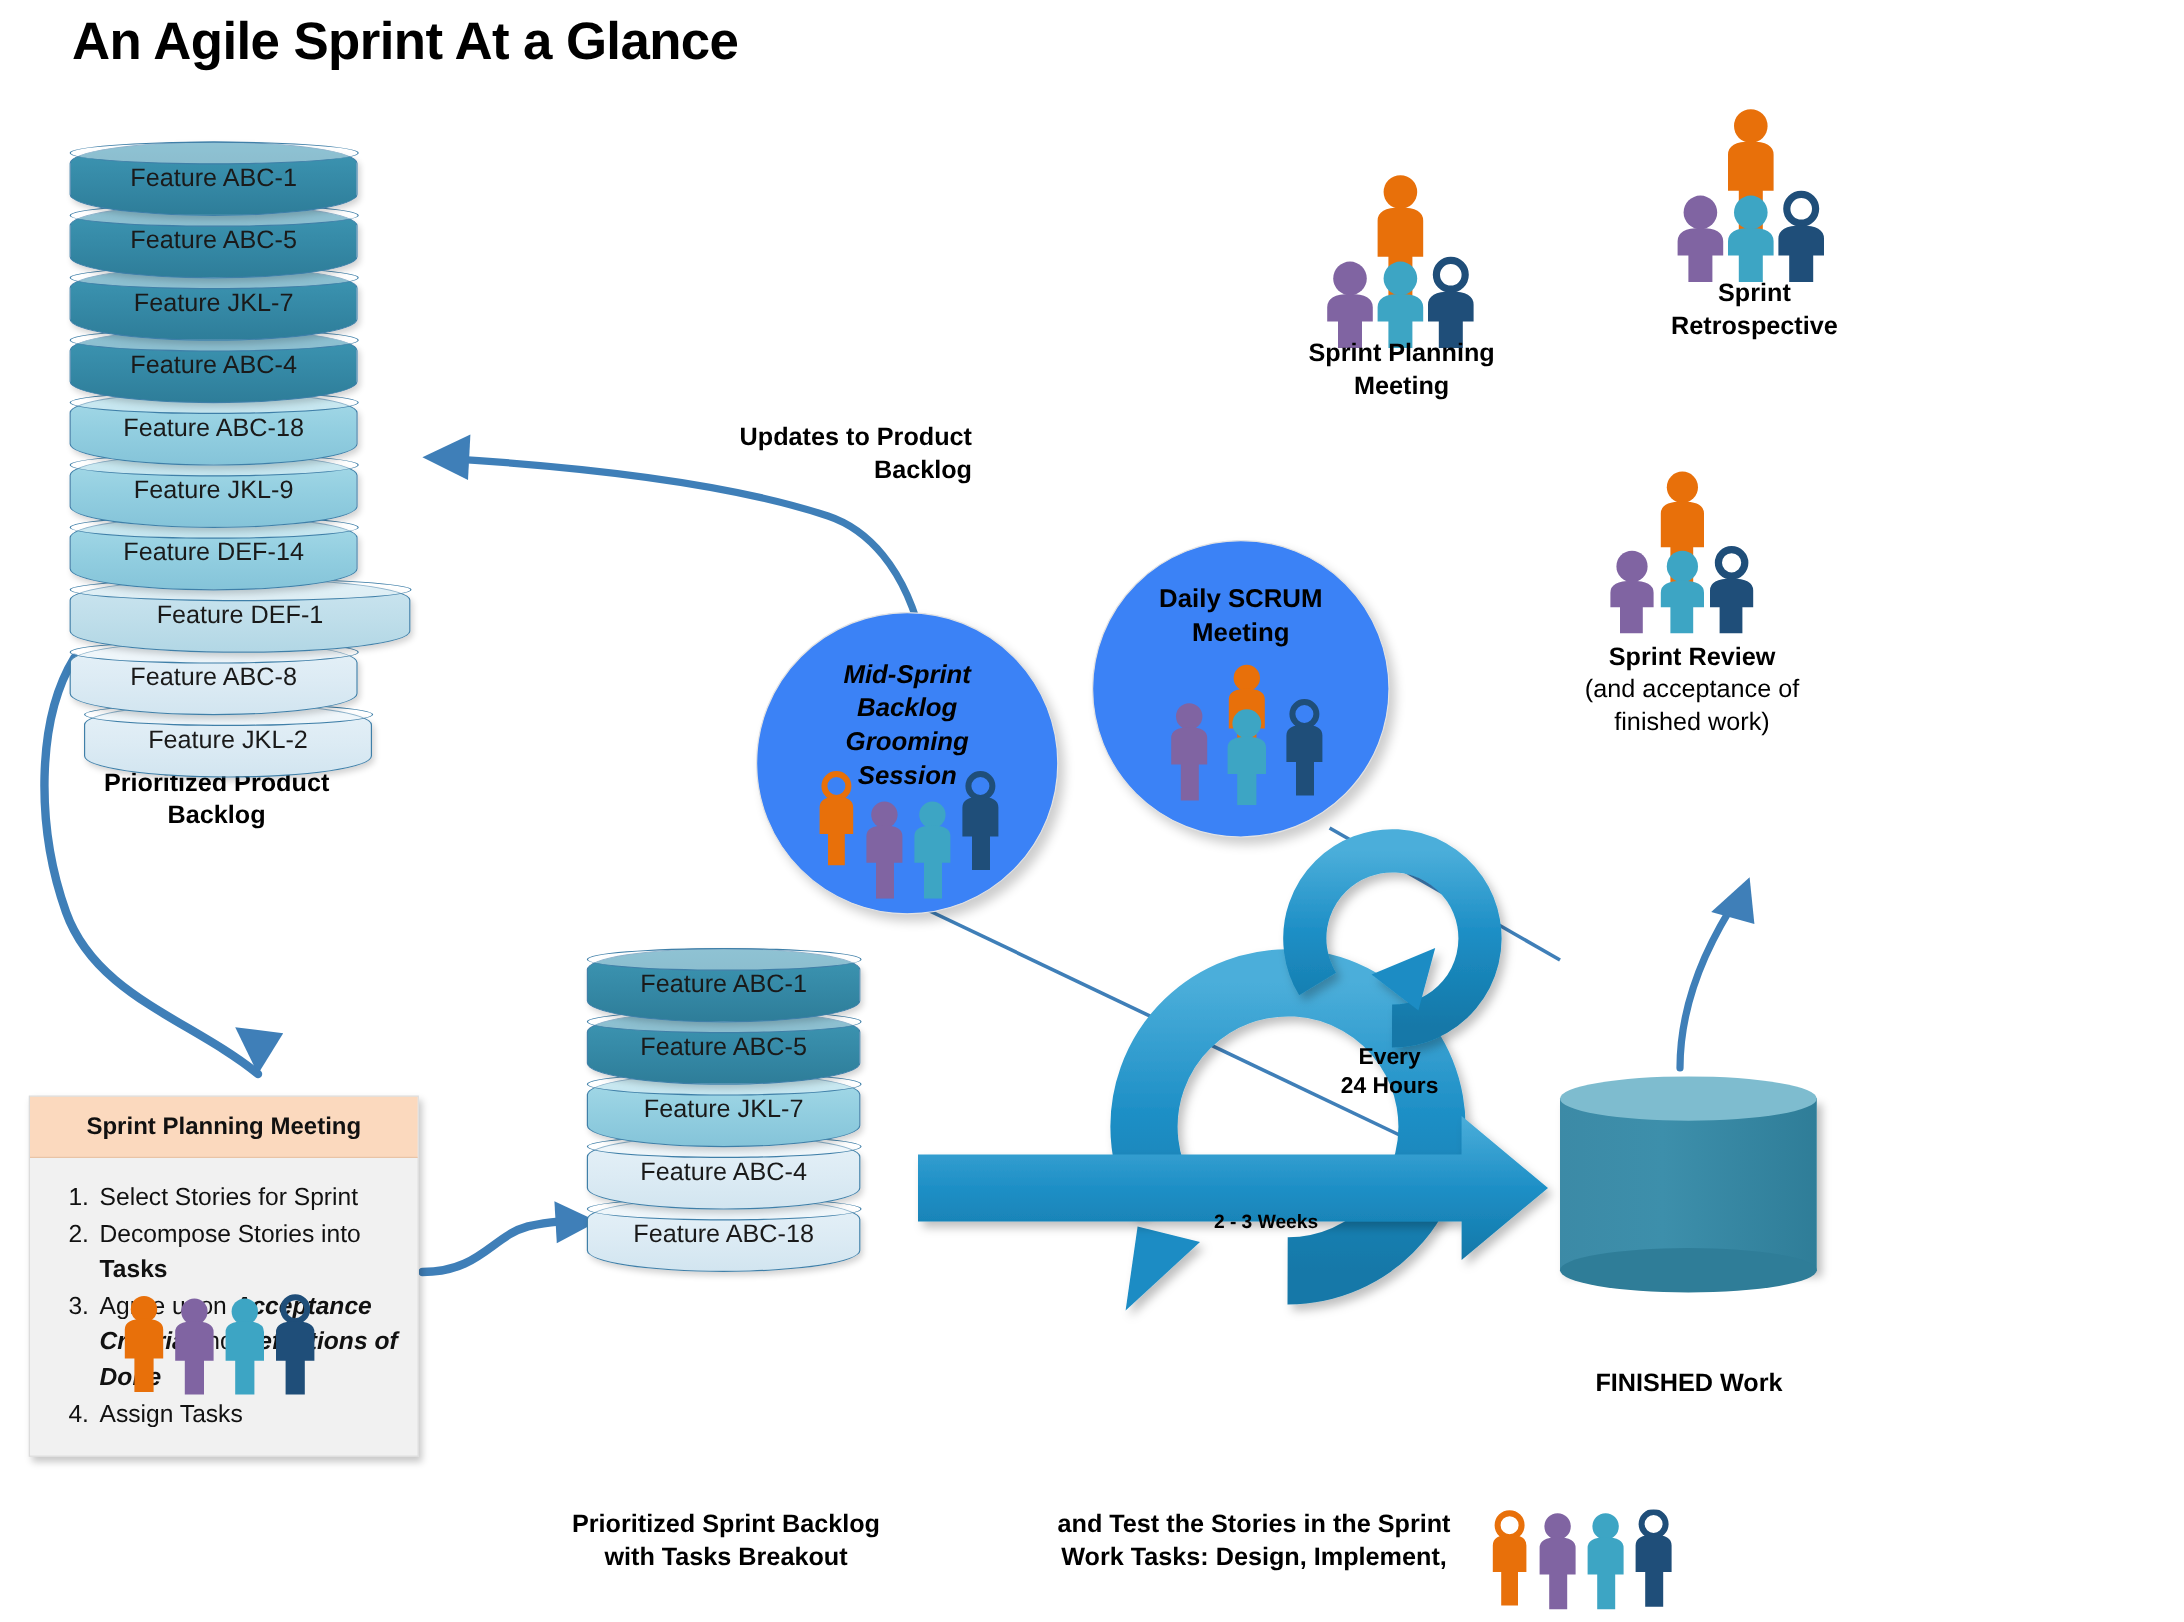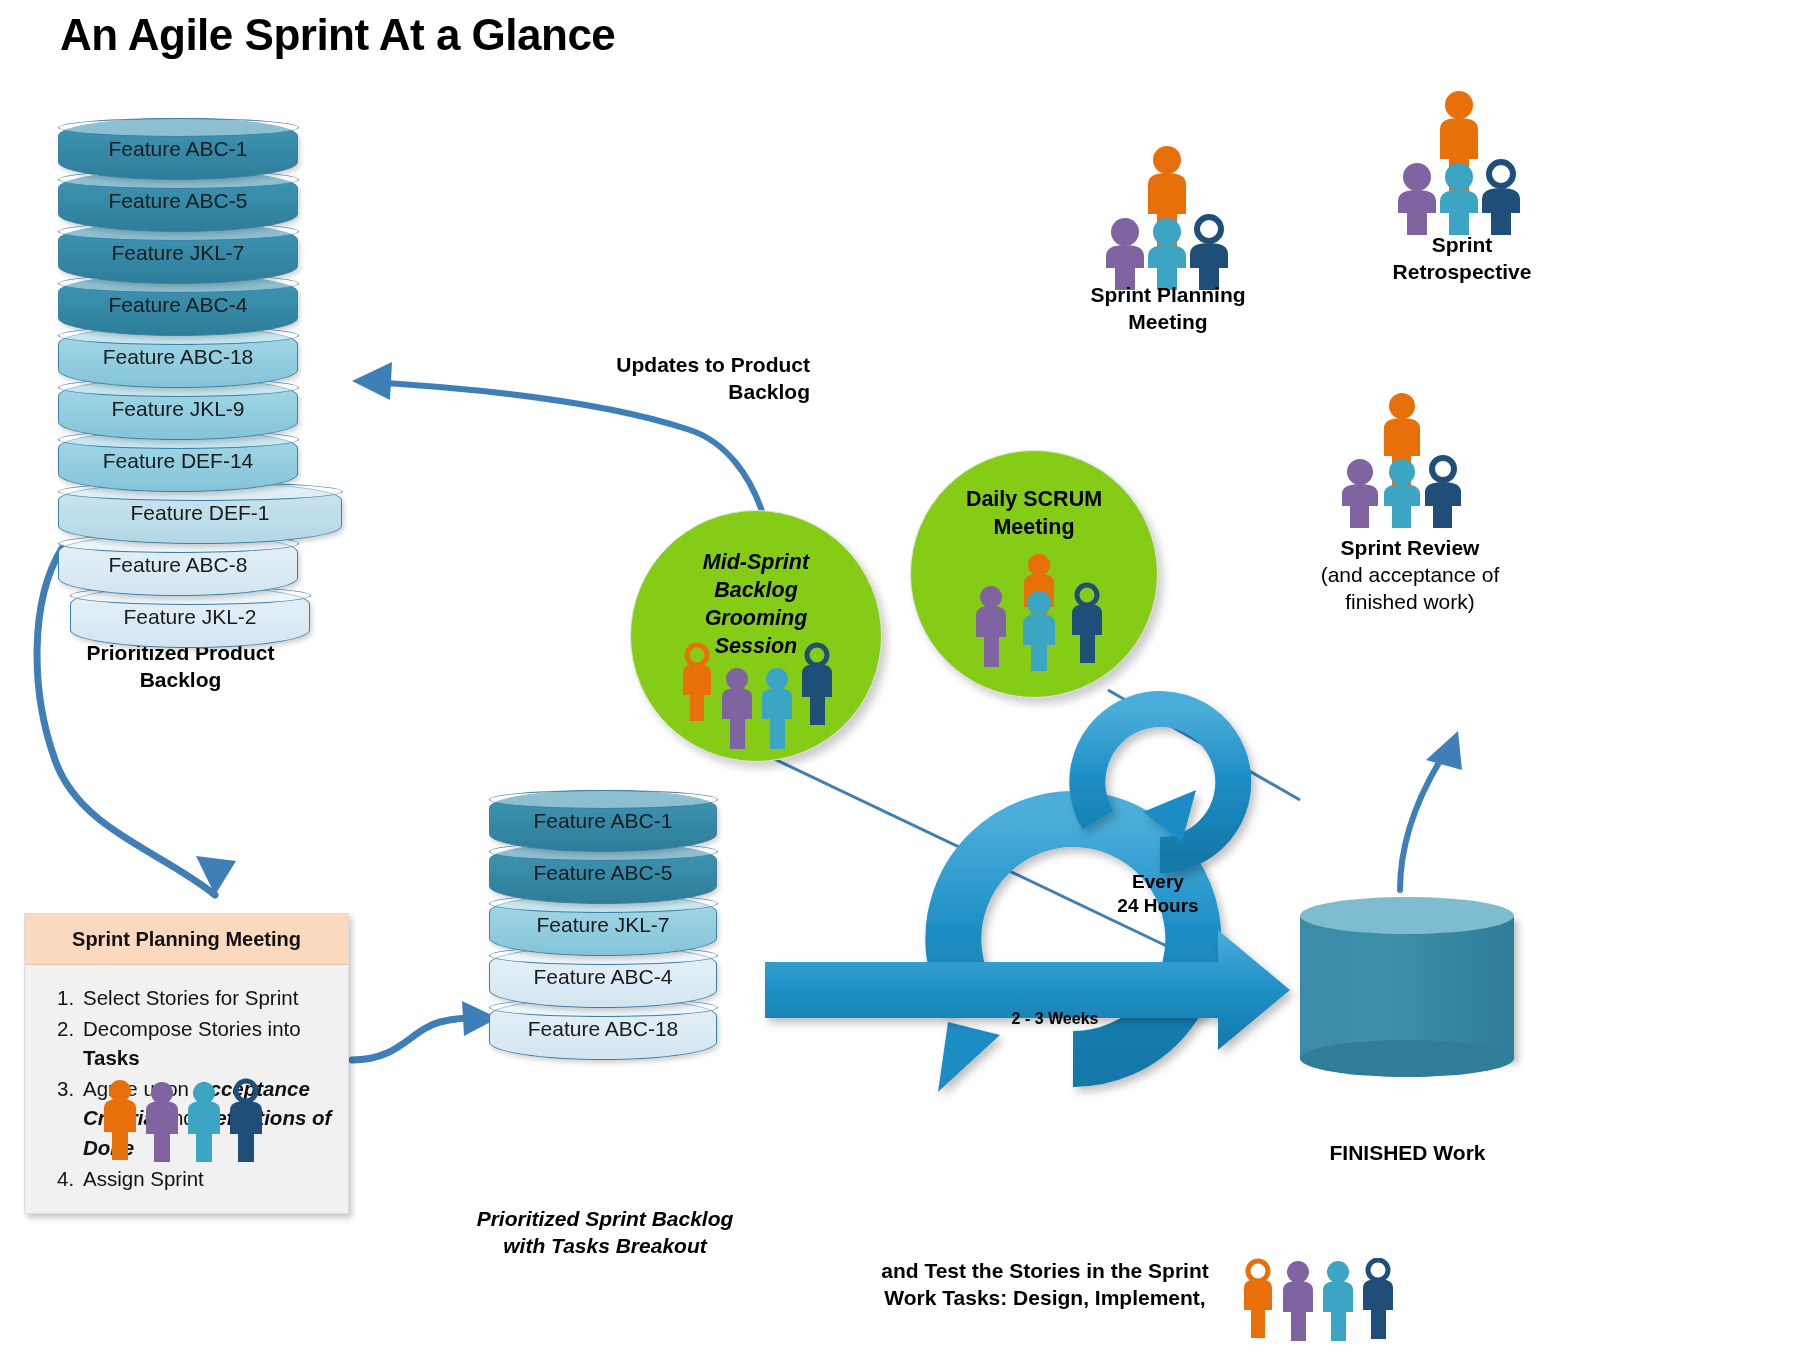--- a/index.html
+++ b/index.html
@@ -82,21 +82,21 @@
     position: absolute;
     font-weight: bold; font-size: 21px; color: #000;
     text-align: center; line-height: 1.28;
   }
   .caption.reg { font-weight: normal; }
 
   
   .bubble {
     position: absolute;
     border-radius: 50%;
-    background: #84cc16;
+    background: #3b82f6;
     border: 1px solid #e3e3e3;
     box-shadow: 5px 6px 9px rgba(0,0,0,0.20);
   }
   .bubble .btxt {
     position: absolute; left: 0; right: 0;
     text-align: center;
     font-weight: bold; font-size: 21.5px; color: #000;
     line-height: 1.30;
   }
 
@@ -243,21 +243,21 @@
     <div>Prioritized Product</div>
     <div>Backlog</div>
   </div>
 
   <div id="planning-box">
     <div class="hdr">Sprint Planning Meeting</div>
     <ol id="planning-list">
         <li><span>Select Stories for Sprint</span></li>
         <li><span>Decompose Stories into </span><b>Tasks</b></li>
         <li><span>Agree upon </span><i>Acceptance Criteria</i><span> and </span><i>Definitions of Done</i></li>
-        <li><span>Assign Sprint</span></li>
+        <li><span>Assign Tasks</span></li>
       </ol>
   </div>
 
   <div class="person" style="left:100px; top:1078px;">
     <svg width="170" height="85" viewBox="0 0 170 85">
       <g>
         <circle cx="20" cy="13" r="11" fill="#E8700A"></circle>
         <path d="M4 30 q0-9 16-9 q16 0 16 9 v24 h-8 v28 h-16 v-28 h-8 z" fill="#E8700A"></path>
       </g>
       <g>
@@ -286,21 +286,21 @@
         <span>Feature JKL-7</span>
       </div>
       <div class="cyl" style="width: 228px; height: 62px; background: linear-gradient(rgb(230, 241, 248) 0%, rgb(220, 235, 244) 55%, rgb(210, 229, 240) 100%); margin-top: -10px; z-index: 2;">
         <span>Feature ABC-4</span>
       </div>
       <div class="cyl" style="width: 228px; height: 62px; background: linear-gradient(rgb(230, 241, 248) 0%, rgb(220, 235, 244) 55%, rgb(210, 229, 240) 100%); margin-top: -10px; z-index: 1;">
         <span>Feature ABC-18</span>
       </div>
     </div>
 
-  <div class="caption" style="left:440px; top:1206px; width:330px;font-style:italic;">
+  <div class="caption" style="left:440px; top:1258px; width:330px;">
     <div>Prioritized Sprint Backlog</div>
     <div>with Tasks Breakout</div>
   </div>
 
   <div class="caption" style="left:520px; top:352px; width:290px; text-align:right;">
     <div>Updates to Product</div>
     <div>Backlog</div>
   </div>
 
   <div class="bubble" style="left:630px; top:510px; width:252px; height:252px;font-style:italic;">

